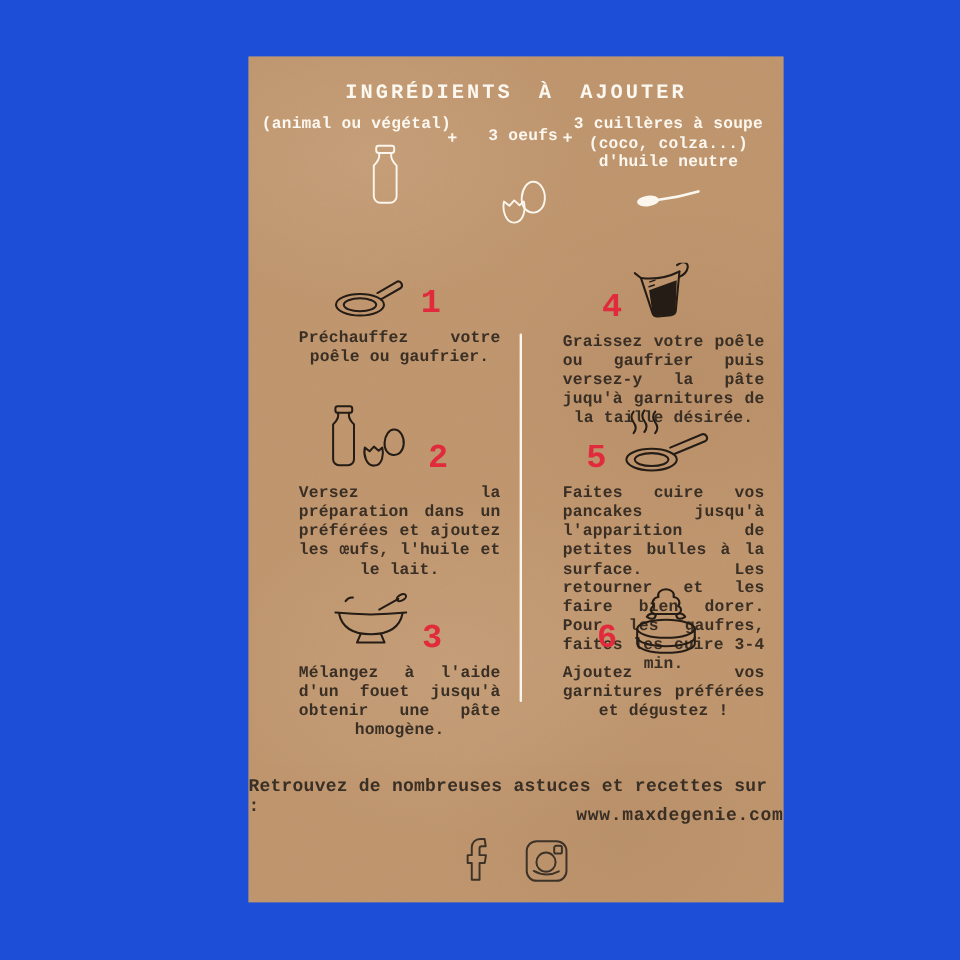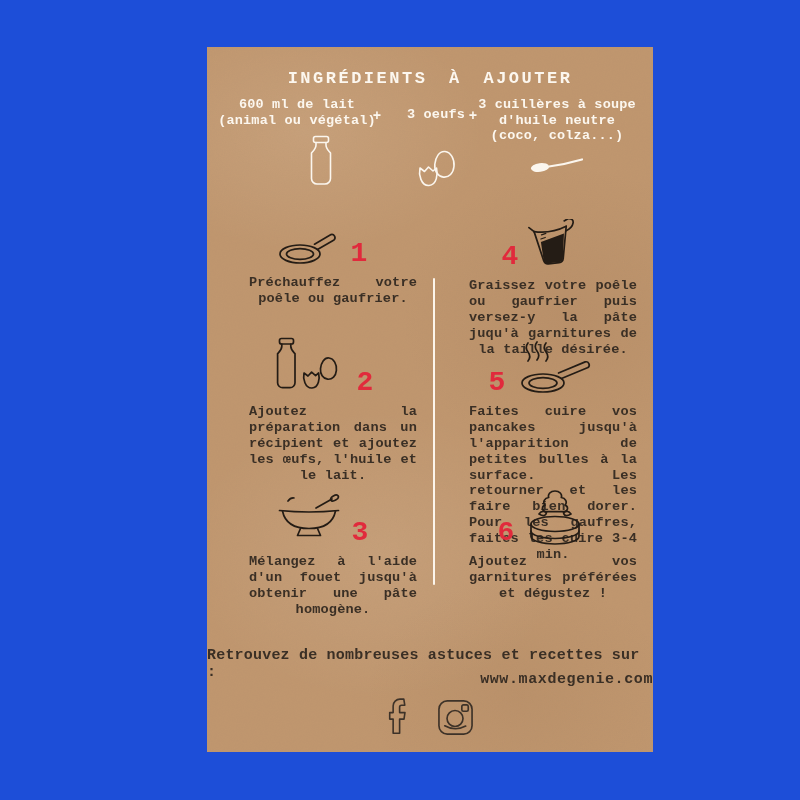--- a/index.html
+++ b/index.html
@@ -74,21 +74,20 @@
       <filter id="grain">
         <feTurbulence type="fractalNoise" baseFrequency="0.85" numOctaves="3" stitchTiles="stitch"></feTurbulence>
         <feColorMatrix type="matrix" values="0 0 0 0 0.33  0 0 0 0 0.23  0 0 0 0 0.14  0 0 0 0.55 0"></feColorMatrix>
       </filter>
       <rect width="446" height="705" filter="url(#grain)" opacity="0.45"></rect>
     </svg>
 
     <div class="title white-ink">INGRÉDIENTS À AJOUTER</div>
 
     <div class="ing ing1 white-ink">
-      <div>600 ml de lait</div>
       <div>(animal ou végétal)</div>
       <div class="icn">
         <svg width="36" height="52" viewBox="0 0 36 52" class="wink">
           <rect x="10.5" y="1.5" width="15" height="6" rx="2"></rect>
           <path d="M13 7.5 v2.5 c0 3.5 -1.8 5 -4.5 8 v25.5 a5.5 5.5 0 0 0 5.5 5.5 h8 a5.5 5.5 0 0 0 5.5 -5.5 V18 c-2.7 -3 -4.5 -4.5 -4.5 -8 V7.5"></path>
         </svg>
       </div>
     </div>
     <div class="plus plus1 white-ink">+</div>
 
@@ -98,22 +97,22 @@
         <svg width="46" height="42" viewBox="0 0 46 42" class="wink">
           <path d="M32 2.5 c5.8 .6 9.6 7.6 9 14.8 c-.6 6.8 -5 11.4 -10.6 10.8 c-5.6 -.6 -9.2 -6 -8.6 -12.8 C22.4 8.5 26.2 1.9 32 2.5 Z"></path>
           <path d="M7 19 l4.5 3.5 4 -4.5 4.5 4 3.5 -3 c1.5 5.5 .5 17 -7.5 17.5 c-8 .5 -10.5 -11 -9 -17.5 z"></path>
         </svg>
       </div>
     </div>
     <div class="plus plus2 white-ink">+</div>
 
     <div class="ing ing3 white-ink">
       <div>3 cuillères à soupe</div>
+      <div>(coco, colza...)</div>
       <div>d'huile neutre</div>
-      <div>(coco, colza...)</div>
       <div class="icn">
         <svg width="54" height="18" viewBox="0 0 54 18">
           <ellipse cx="10" cy="11.5" rx="9.2" ry="4.4" transform="rotate(-7 10 11.5)" fill="#fbf6ee"></ellipse>
           <path d="M19 10.5 C30 9 40 7 52 3.5" fill="none" stroke="#fbf6ee" stroke-width="2.2" stroke-linecap="round"></path>
         </svg>
       </div>
     </div>
 
     <div class="divider"></div>
 
@@ -136,21 +135,21 @@
         <span>
           <svg width="76" height="58" viewBox="0 0 76 58" class="dink">
             <rect x="8.5" y="1.5" width="14" height="5.5" rx="2"></rect>
             <path d="M10.8 7 v2.3 c0 3.3 -1.6 4.6 -4.2 7.4 v29 a5 5 0 0 0 5 5 h7.4 a5 5 0 0 0 5 -5 v-29 c-2.6 -2.8 -4.2 -4.1 -4.2 -7.4 V7"></path>
             <path d="M58 21 c4.8 .5 8 6.3 7.4 12.3 c-.5 5.6 -4.2 9.4 -8.8 8.9 c-4.6 -.5 -7.6 -5 -7.1 -10.6 C50 25.9 53.2 20.4 58 21 Z"></path>
             <path d="M33 36 l4 3 3.6 -3.8 4 3.4 3 -2.6 c1.2 5 .4 14.6 -6.6 15 c-7 .4 -9.2 -9.4 -8 -15 z"></path>
           </svg>
         </span>
         <span class="num">2</span>
       </div>
-      <div class="stext">Ajoutez la préparation dans un récipient et ajoutez les œufs, l'huile et le lait.</div>
+      <div class="stext">Versez la préparation dans un préférées et ajoutez les œufs, l'huile et le lait.</div>
     </div>
 
     <div class="step s3">
       <div class="shead">
         <span>
           <svg width="66" height="52" viewBox="0 0 66 52" class="dink">
             <path d="M12 8 q2.5 -3.5 6 -3"></path>
             <path d="M40 15 L56 6"></path>
             <ellipse cx="58.5" cy="5" rx="4.2" ry="2.4" transform="rotate(-29 58.5 5)"></ellipse>
             <path d="M3.5 17.5 q29.5 3 59 0"></path>

